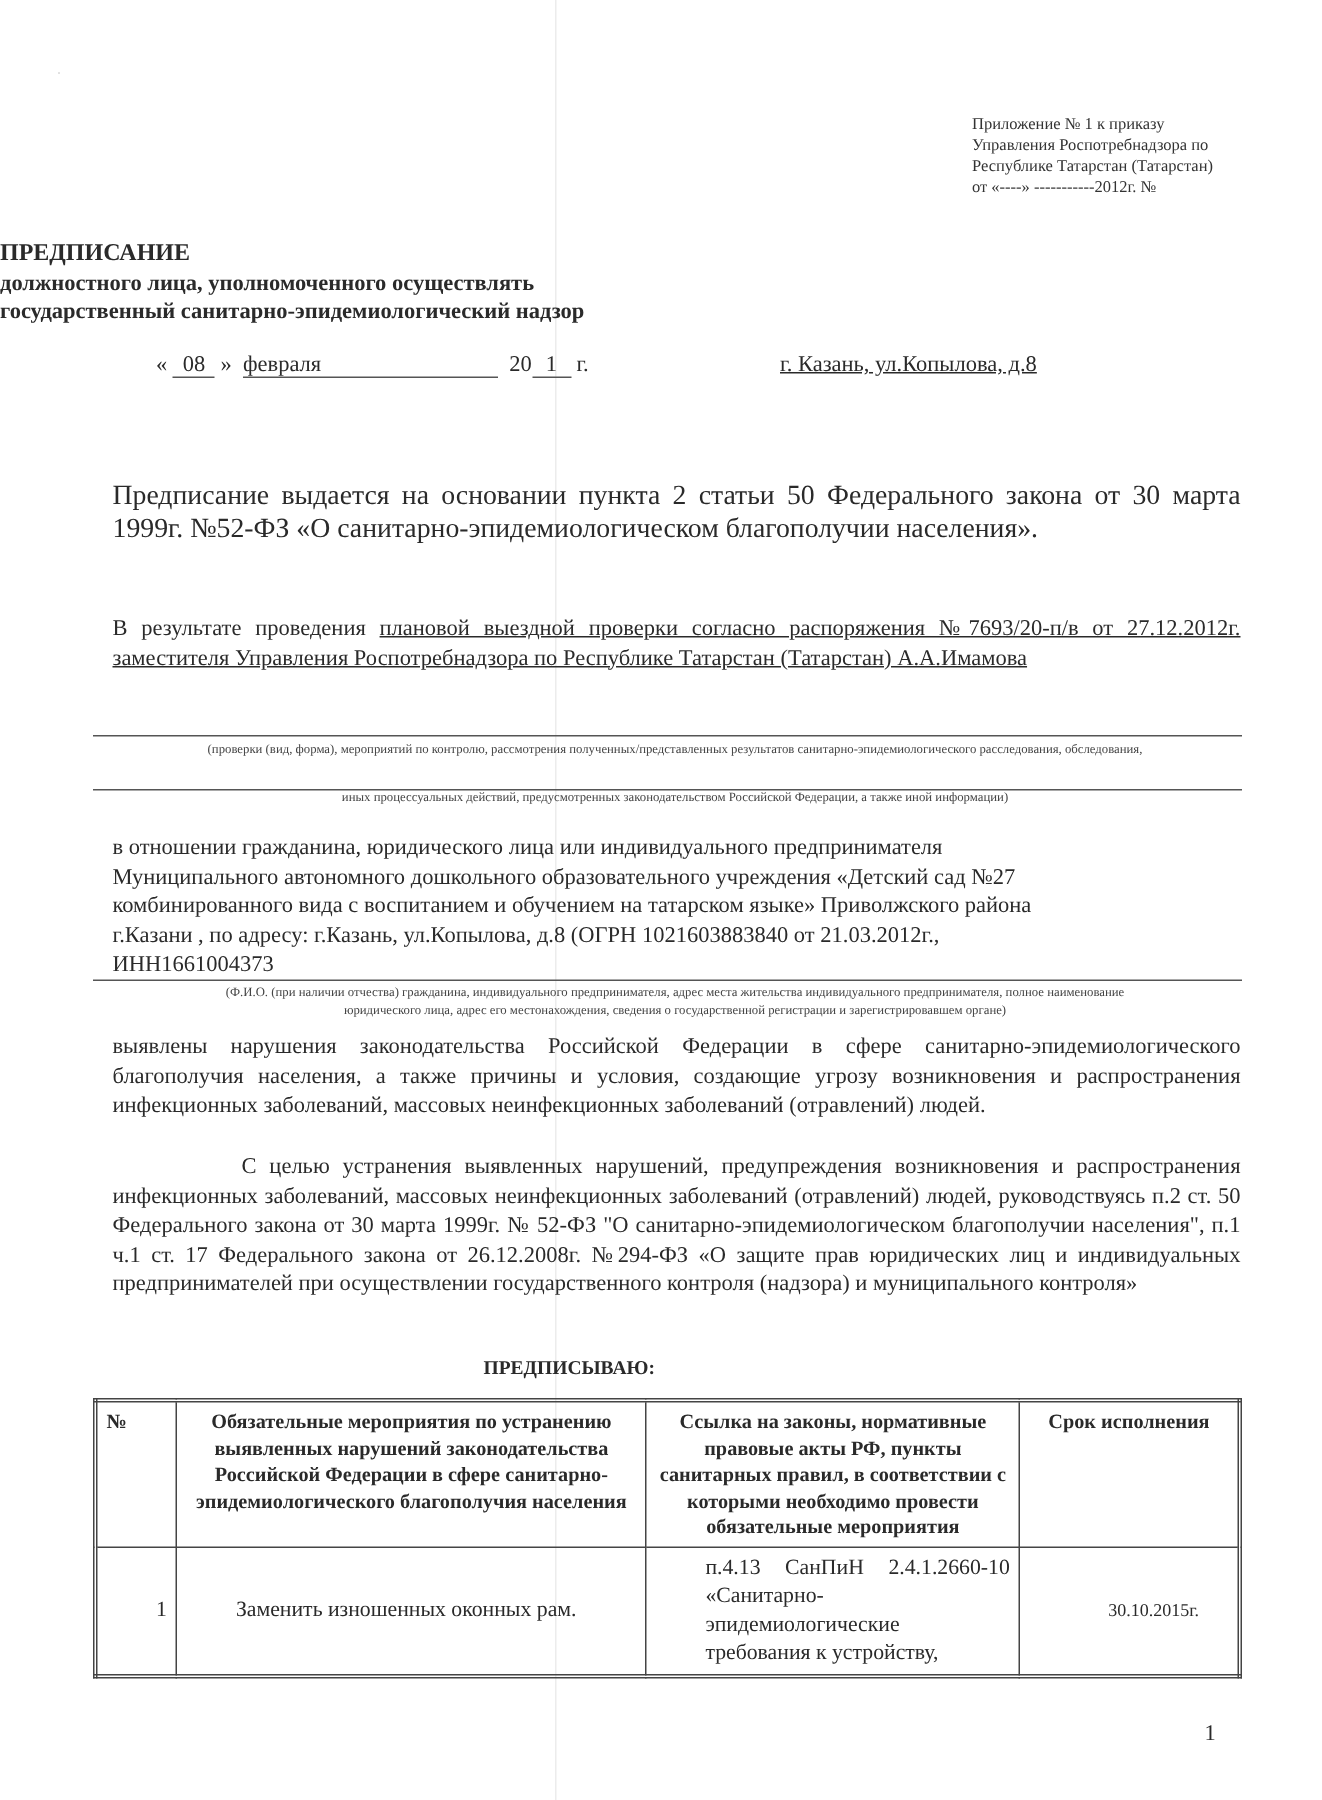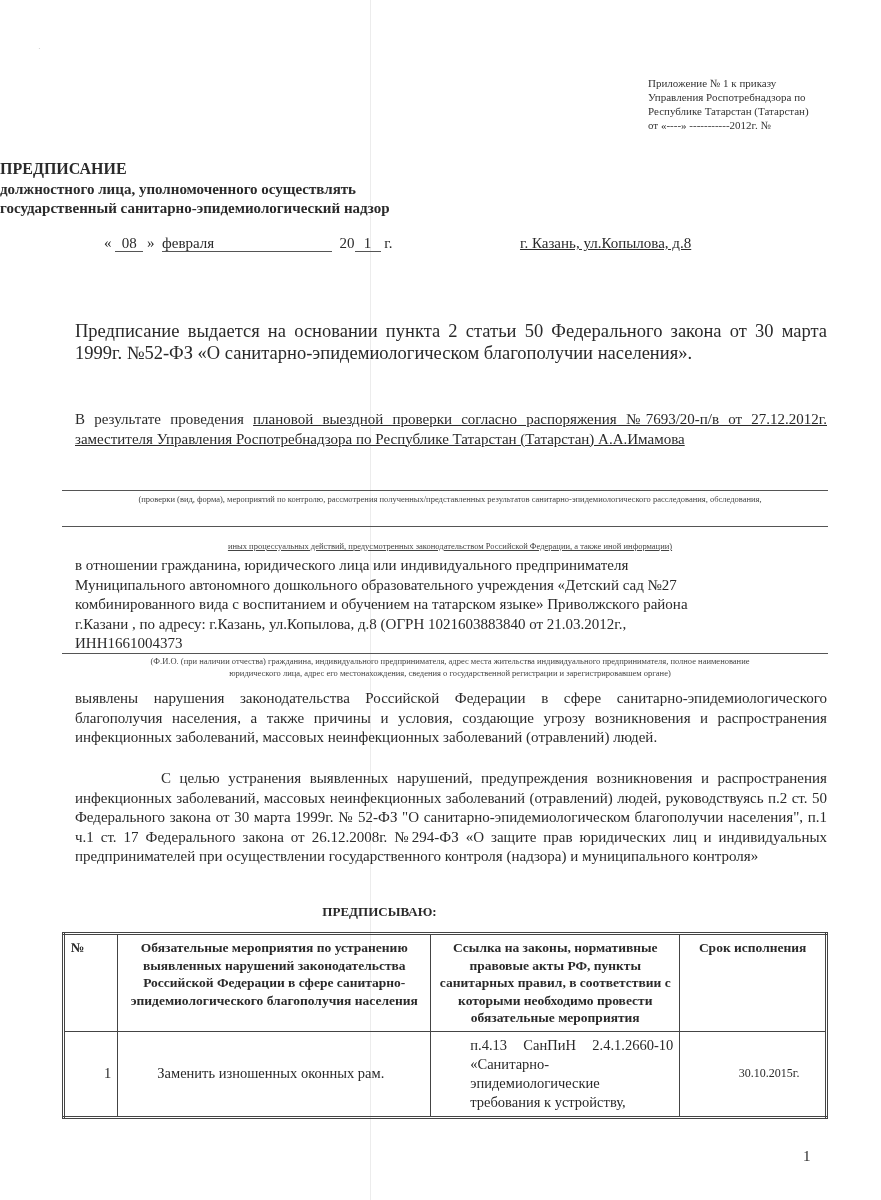--- a/index.html
+++ b/index.html
@@ -90,21 +90,21 @@
 
 <div class="para ul-inline" style="top:410px;">
   <span>В результате проведения </span><span class="ul">плановой выездной проверки согласно распоряжения №7693/20-п/в от 27.12.2012г. заместителя Управления Роспотребнадзора по Республике Татарстан (Татарстан) А.А.Имамова</span>
 </div>
 
 <div class="hr" style="left:62px; width:766px; top:490px;"></div>
 <div class="small-note" style="top:493px;">
   <div>(проверки (вид, форма), мероприятий по контролю, рассмотрения полученных/представленных результатов санитарно-эпидемиологического расследования, обследования,</div>
 </div>
 <div class="hr" style="left:62px; width:766px; top:526px;"></div>
-<div class="small-note" style="top:540px;text-decoration:underline;">
+<div class="small-note" style="top:525px;">
   <div>иных процессуальных действий, предусмотренных законодательством Российской Федерации, а также иной информации)</div>
 </div>
 
 <div class="subject">
   <div>в отношении гражданина, юридического лица или индивидуального предпринимателя</div>
   <div>Муниципального автономного дошкольного образовательного учреждения «Детский сад №27</div>
   <div>комбинированного вида с воспитанием и обучением на татарском языке» Приволжского  района</div>
   <div>г.Казани , по адресу: г.Казань, ул.Копылова, д.8  (ОГРН 1021603883840 от 21.03.2012г.,</div>
   <div>ИНН1661004373</div>
 </div>

